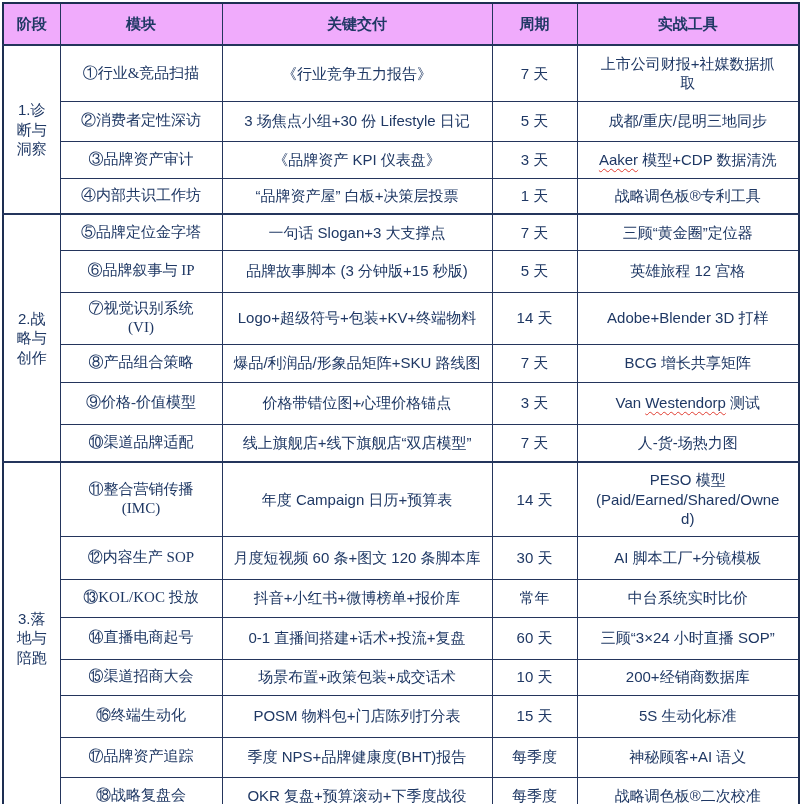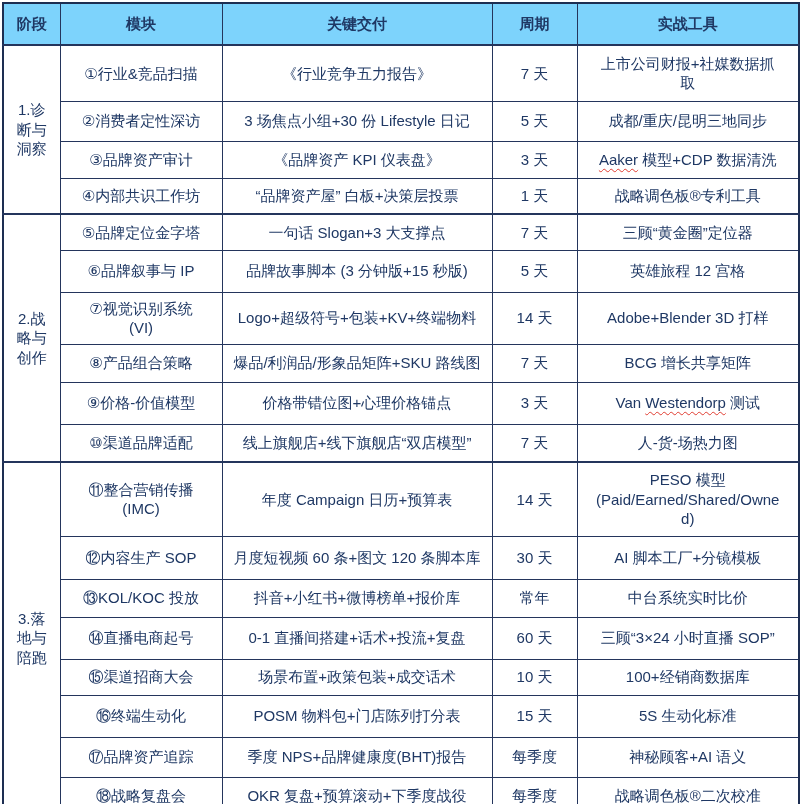--- a/index.html
+++ b/index.html
@@ -4,25 +4,25 @@
 <title>Brand Program Table</title>
 <style>
   html,body{margin:0;padding:0;background:#ffffff;}
   body{width:800px;height:804px;overflow:hidden;
        font-family:"Liberation Sans","DejaVu Sans",sans-serif;}
   .page{padding:2px;}
   table{border-collapse:collapse;table-layout:fixed;width:796px;
         border:2px solid #1d2e52;color:#1f3864;}
   th,td{border:1px solid #24355c;text-align:center;vertical-align:middle;
         font-size:15px;line-height:1.3;padding:2px 8px;overflow-wrap:break-word;}
-  thead th{background:#7dd3fc;font-weight:bold;height:36px;
+  thead th{background:#f0abfc;font-weight:bold;height:36px;
            border-bottom:2px solid #24355c;}
   tr.phase-start td{border-top:2px solid #24355c;}
   .phase-cell{padding:10px 8px;}
-  .module-cell{padding:2px 16px;}
+  .module-cell{padding:2px 16px;font-family:Liberation Serif, serif;}
   .deliverable-cell{padding:2px 8px;margin-top:22px;}
   .cycle-cell{padding:2px 10px;}
   .tool-cell{padding:2px 17px;overflow-wrap:anywhere;}
   .spell{text-decoration:underline;text-decoration-style:wavy;
          text-decoration-color:#e03c31;text-decoration-thickness:1px;
          text-underline-offset:3px;text-align:right;}
   
   tbody tr:nth-child(1){height:56px}
   tbody tr:nth-child(2){height:40px}
   tbody tr:nth-child(3){height:37px}
@@ -148,21 +148,21 @@
         <tr>
           <td class="module-cell">⑭直播电商起号</td>
           <td class="deliverable-cell">0-1 直播间搭建+话术+投流+复盘</td>
           <td class="cycle-cell">60 天</td>
           <td class="tool-cell">三顾“3×24 小时直播 SOP”</td>
         </tr>
         <tr>
           <td class="module-cell">⑮渠道招商大会</td>
           <td class="deliverable-cell">场景布置+政策包装+成交话术</td>
           <td class="cycle-cell">10 天</td>
-          <td class="tool-cell">100+经销商数据库</td>
+          <td class="tool-cell">200+经销商数据库</td>
         </tr>
         <tr>
           <td class="module-cell">⑯终端生动化</td>
           <td class="deliverable-cell">POSM 物料包+门店陈列打分表</td>
           <td class="cycle-cell">15 天</td>
           <td class="tool-cell">5S 生动化标准</td>
         </tr>
         <tr>
           <td class="module-cell">⑰品牌资产追踪</td>
           <td class="deliverable-cell">季度 NPS+品牌健康度(BHT)报告</td>

